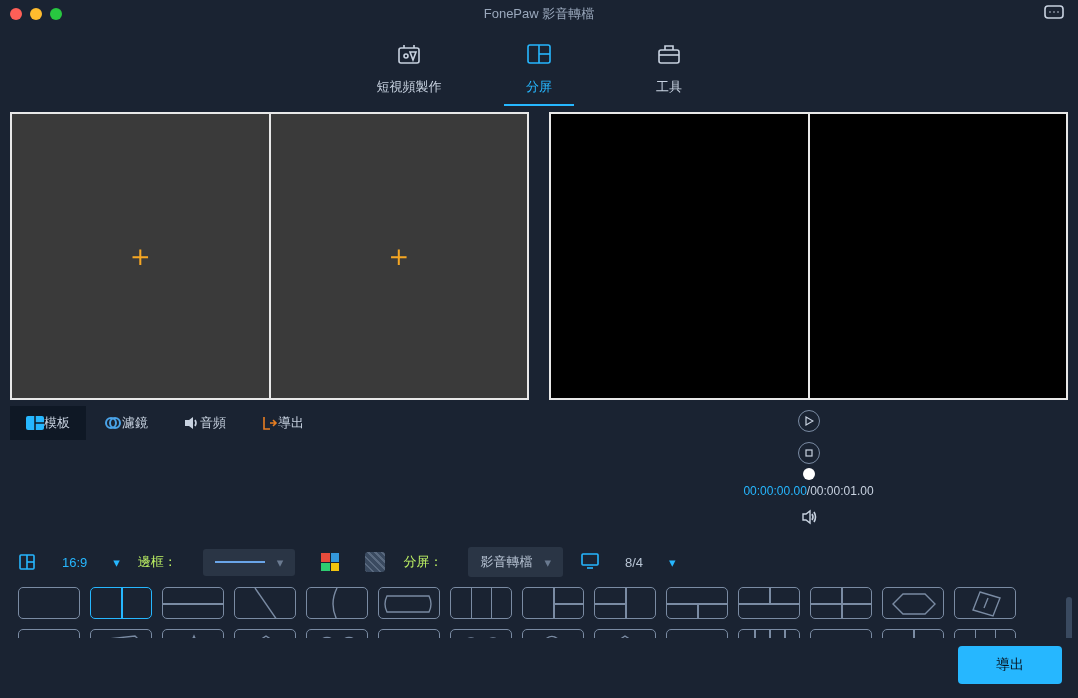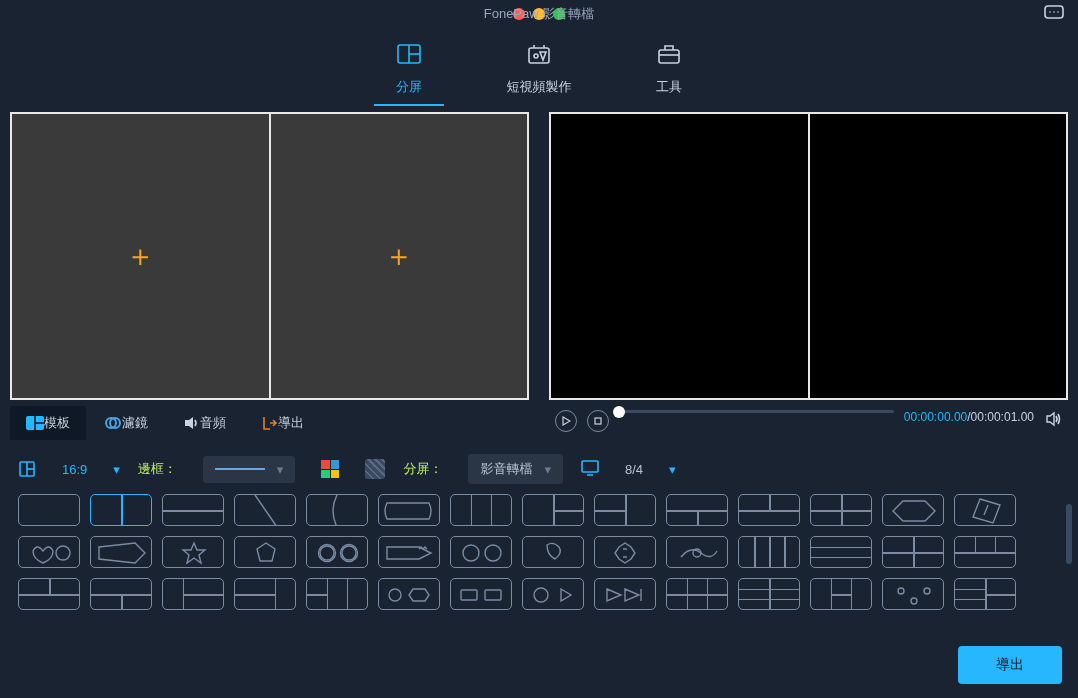--- a/index.html
+++ b/index.html
@@ -15,21 +15,20 @@
   flex-direction: column;
 }
 
 
 .titlebar {
   height: 28px;
   display: flex;
   align-items: center;
   padding: 0 10px;
   position: relative;
-  justify-content: center;
 }
 .traffic-lights { display: flex; gap: 8px; }
 .tl { width: 12px; height: 12px; border-radius: 50%; }
 .tl.red { background: #ff5f57; }
 .tl.yellow { background: #febc2e; }
 .tl.green { background: #28c840; }
 .titlebar .title { position: absolute; left: 50%; transform: translateX(-50%); color: #9aa8bc; font-size: 13px; }
 .titlebar .chat { position: absolute; right: 14px; }
 
 
@@ -67,21 +66,21 @@
 }
 .ltab {
   display: flex; align-items: center; gap: 0; padding: 8px 16px;
   color: #c8d2e0; cursor: pointer; font-size: 13px;
 }
 .ltab.active { background: #0f1825; }
 .ltab .ico { width: 18px; height: 18px; display:flex; align-items:center; justify-content:center; }
 
 
 .playback {
-  display: flex; align-items: flex-start; gap: 10px; margin-top: 6px; padding: 4px 6px;
+  display: flex; align-items: center; gap: 10px; margin-top: 6px; padding: 4px 6px; flex-direction: column;
 }
 .pb-btn {
   width: 22px; height: 22px; border-radius: 50%; border: 1px solid #7a8ba3;
   display:flex; align-items:center; justify-content:center; cursor:pointer;
 }
 .pb-track {
   flex: 1; height: 3px; background: #3a4a60; border-radius: 2px; position: relative;
 }
 .pb-thumb {
   position: absolute; left: 0; top: 50%; transform: translate(-50%,-50%);
@@ -163,40 +162,40 @@
     <svg width="20" height="16">
         <rect class="st" x="1" y="1" width="18" height="12" rx="3"></rect>
         <circle cx="6" cy="7" r="0.8" fill="#c8d2e0"></circle>
         <circle cx="10" cy="7" r="0.8" fill="#c8d2e0"></circle>
         <circle cx="14" cy="7" r="0.8" fill="#c8d2e0"></circle>
       </svg>
   </div>
 </div>
 
 <div class="main-tabs">
-  <div class="main-tab active">
-    <div class="ico">
-      <svg width="30" height="30">
-          <rect class="st st-blue" x="4" y="6" width="22" height="18" rx="2"></rect>
-          <line class="st st-blue" x1="15" y1="6" x2="15" y2="24"></line>
-          <line class="st st-blue" x1="15" y1="15" x2="26" y2="15"></line>
-        </svg>
-    </div>
-    <div class="lbl">分屏</div>
-  </div>
   <div class="main-tab">
     <div class="ico">
       <svg width="30" height="30">
           <rect class="st" x="5" y="9" width="20" height="15" rx="2"></rect>
           <path class="st" d="M10 6 L10 9 M20 6 L20 9"></path>
           <circle class="st" cx="12" cy="17" r="2"></circle>
           <path class="st" d="M16 13 L22 13 L19 21 Z"></path>
         </svg>
     </div>
     <div class="lbl">短視頻製作</div>
+  </div>
+  <div class="main-tab active">
+    <div class="ico">
+      <svg width="30" height="30">
+          <rect class="st st-blue" x="4" y="6" width="22" height="18" rx="2"></rect>
+          <line class="st st-blue" x1="15" y1="6" x2="15" y2="24"></line>
+          <line class="st st-blue" x1="15" y1="15" x2="26" y2="15"></line>
+        </svg>
+    </div>
+    <div class="lbl">分屏</div>
   </div>
   <div class="main-tab">
     <div class="ico">
       <svg width="30" height="30">
           <rect class="st" x="5" y="11" width="20" height="13" rx="2"></rect>
           <path class="st" d="M11 11 L11 7 L19 7 L19 11"></path>
           <line class="st" x1="5" y1="16" x2="25" y2="16"></line>
         </svg>
     </div>
     <div class="lbl">工具</div>

